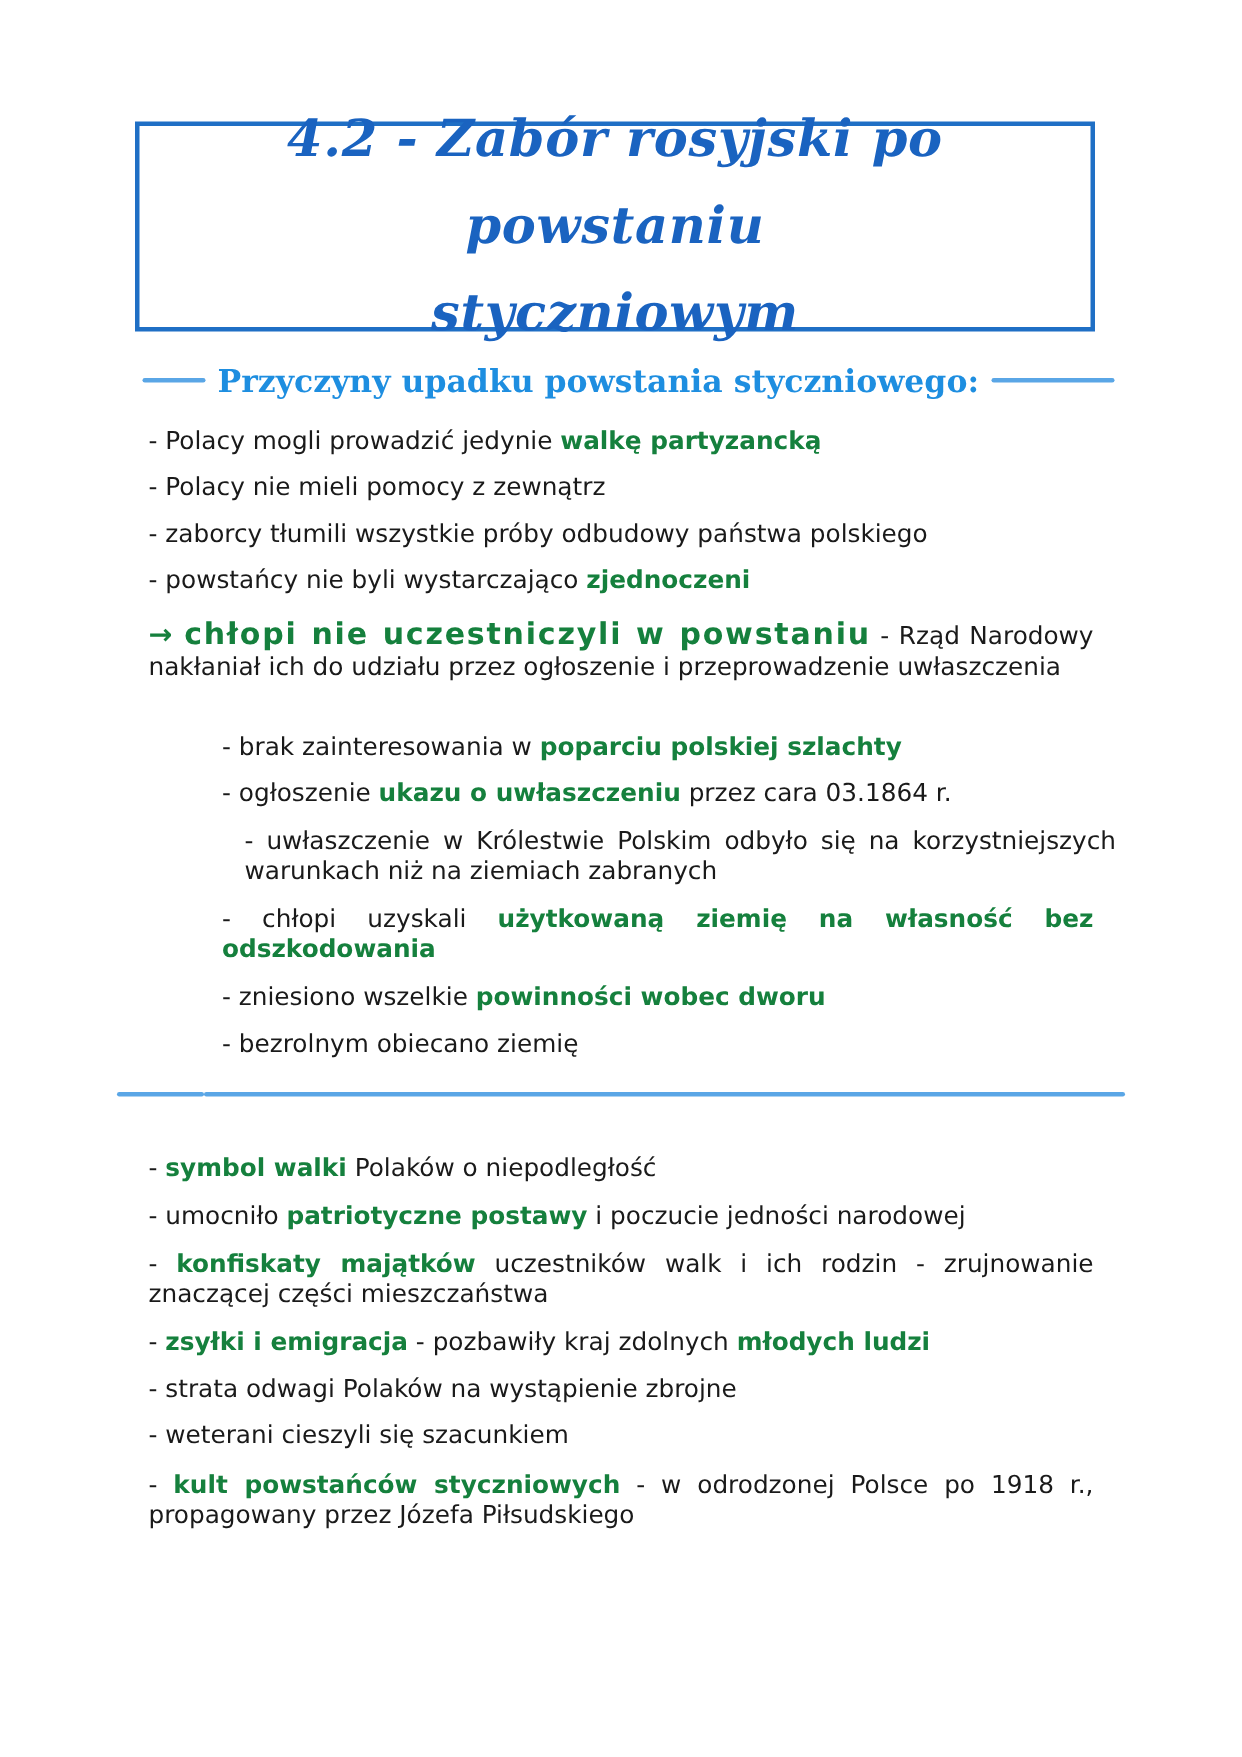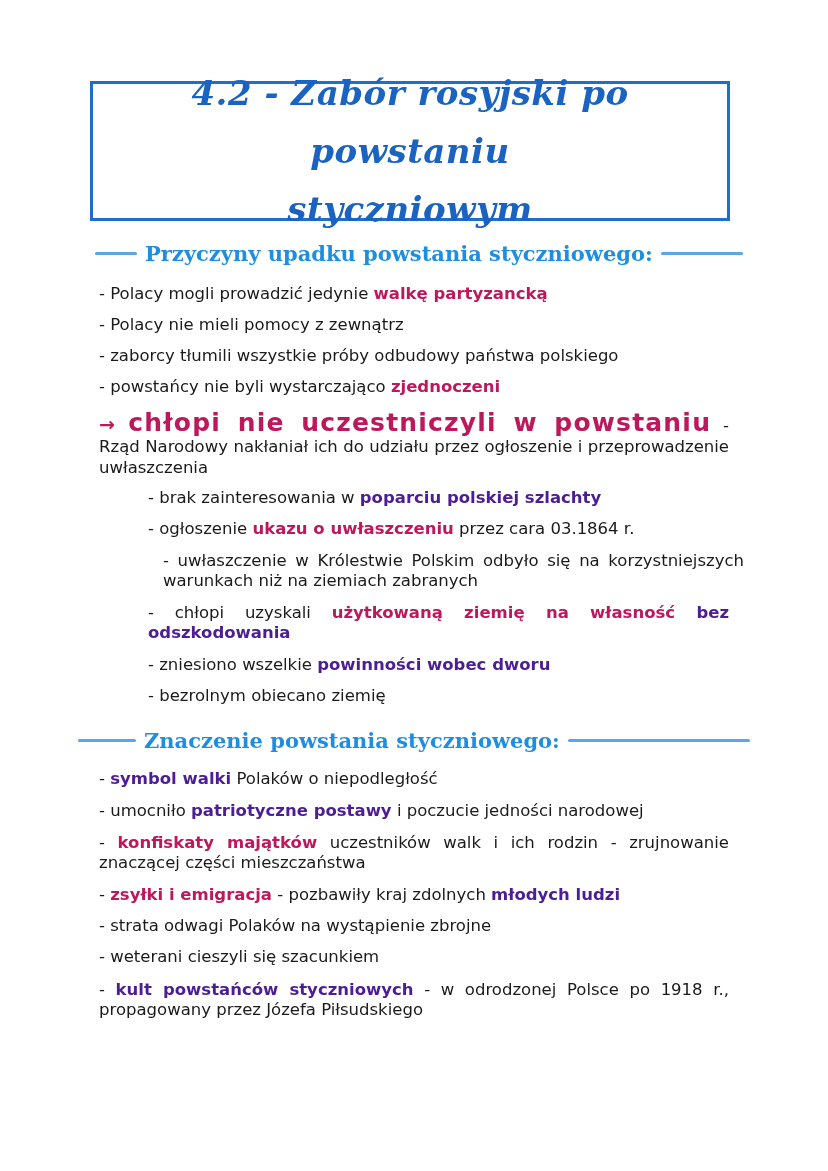--- a/index.html
+++ b/index.html
@@ -60,22 +60,22 @@
       position: absolute;
       font-size: 16.5px;
       line-height: 20px;
       white-space: nowrap;
     }
     .justify {
       white-space: normal;
       text-align: justify;
       text-align-last: left;
     }
-    .blue { color: #be185d; font-weight: bold; }
-    .bold { font-weight: bold; color: #4c1d95; }
+    .blue { color: #15803d; font-weight: bold; }
+    .bold { font-weight: bold; color: #15803d; }
   </style>
 </head>
 <body>
 
 <div class="title-box">
   <div class="title-text">
     <div>4.2 - Zabór rosyjski po powstaniu</div>
     <div>styczniowym</div>
   </div>
 </div>
@@ -90,41 +90,40 @@
   <span>- Polacy mogli prowadzić jedynie </span><span class="blue">walkę partyzancką</span>
 </div>
 <div class="text" style="left:99px; top:315px;">- Polacy nie mieli pomocy z zewnątrz</div>
 <div class="text" style="left:99px; top:346px;">- zaborcy tłumili wszystkie próby odbudowy państwa polskiego</div>
 <div class="text" style="left:99px; top:377px;">
   <span>- powstańcy nie byli wystarczająco </span><span class="blue">zjednoczeni</span>
 </div>
 
 <div class="text justify" style="left:99px; top:412px; width:630px; line-height:21px;">
   <span class="blue" style="font-size:19px; letter-spacing:1.5px;">→</span>
-  <span class="blue" style="font-size:25px; letter-spacing:1.2px;">chłopi nie uczestniczyli w powstaniu</span><span> - Rząd Narodowy nakłaniał ich do udziału przez ogłoszenie i przeprowadzenie uwłaszczenia</span>
+  <span class="blue" style="font-size:20px; letter-spacing:1.2px;">chłopi nie uczestniczyli w powstaniu</span><span> - Rząd Narodowy nakłaniał ich do udziału przez ogłoszenie i przeprowadzenie uwłaszczenia</span>
 </div>
 
 <div class="text" style="left:148px; top:488px;">
   <span>- brak zainteresowania w </span><span class="bold">poparciu polskiej szlachty</span>
 </div>
 <div class="text" style="left:148px; top:519px;">
   <span>- ogłoszenie </span><span class="blue">ukazu o uwłaszczeniu</span><span> przez cara 03.1864 r.</span>
 </div>
 <div class="text justify" style="left:163px; top:551px; width:581px;">- uwłaszczenie w Królestwie Polskim odbyło się na korzystniejszych warunkach niż na ziemiach zabranych</div>
 <div class="text justify" style="left:148px; top:603px; width:581px;">
   <span>- chłopi uzyskali </span><span class="blue">użytkowaną ziemię na własność</span><span class="bold"> bez odszkodowania</span>
 </div>
 <div class="text" style="left:148px; top:655px;text-align:right;">
   <span>- zniesiono wszelkie </span><span class="bold">powinności wobec dworu</span>
 </div>
 <div class="text" style="left:148px; top:686px;">- bezrolnym obiecano ziemię</div>
 
 <div class="section-heading" style="left:78px; top:728px; width:672px;">
   <div class="heading-line" style="width:58px;"></div>
-  <div class="heading-text">Znaczenie powstania styczniowego:</div>
   <div class="heading-line" style="flex:1;"></div>
 </div>
 
 <div class="text" style="left:99px; top:769px;">
   <span>- </span><span class="bold">symbol walki</span><span> Polaków o niepodległość</span>
 </div>
 <div class="text" style="left:99px; top:801px;">
   <span>- umocniło </span><span class="bold">patriotyczne postawy</span><span> i poczucie jedności narodowej</span>
 </div>
 <div class="text justify" style="left:99px; top:833px; width:630px;">

